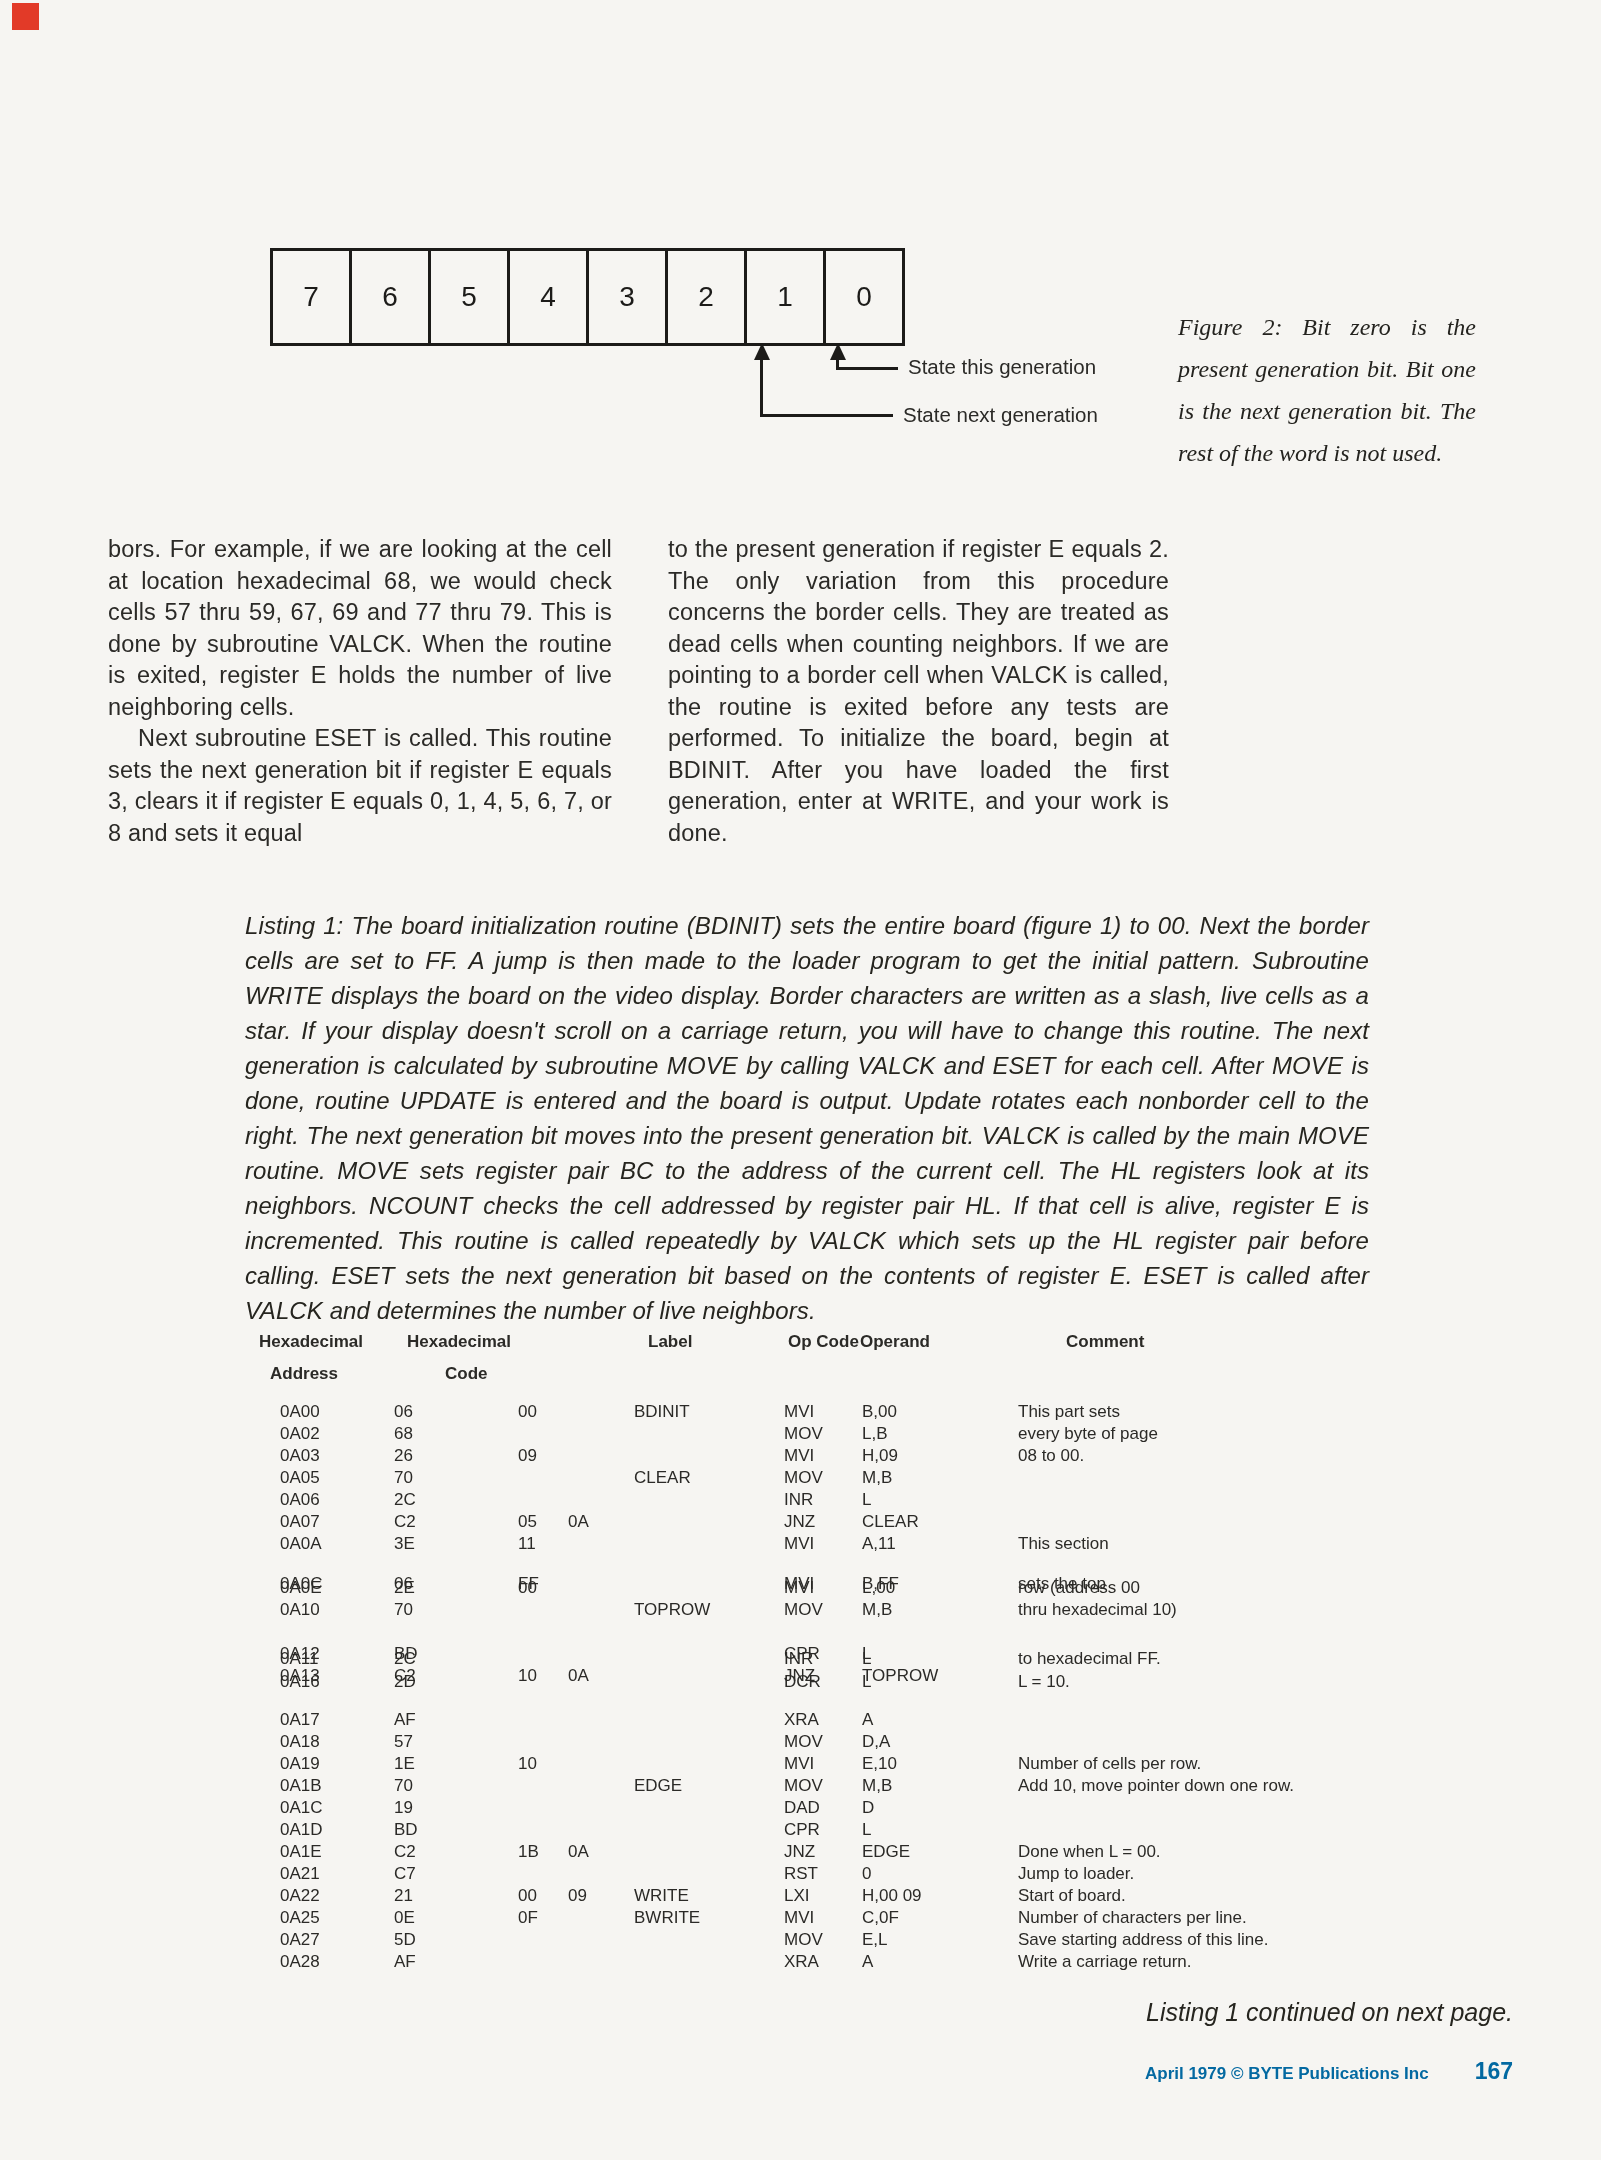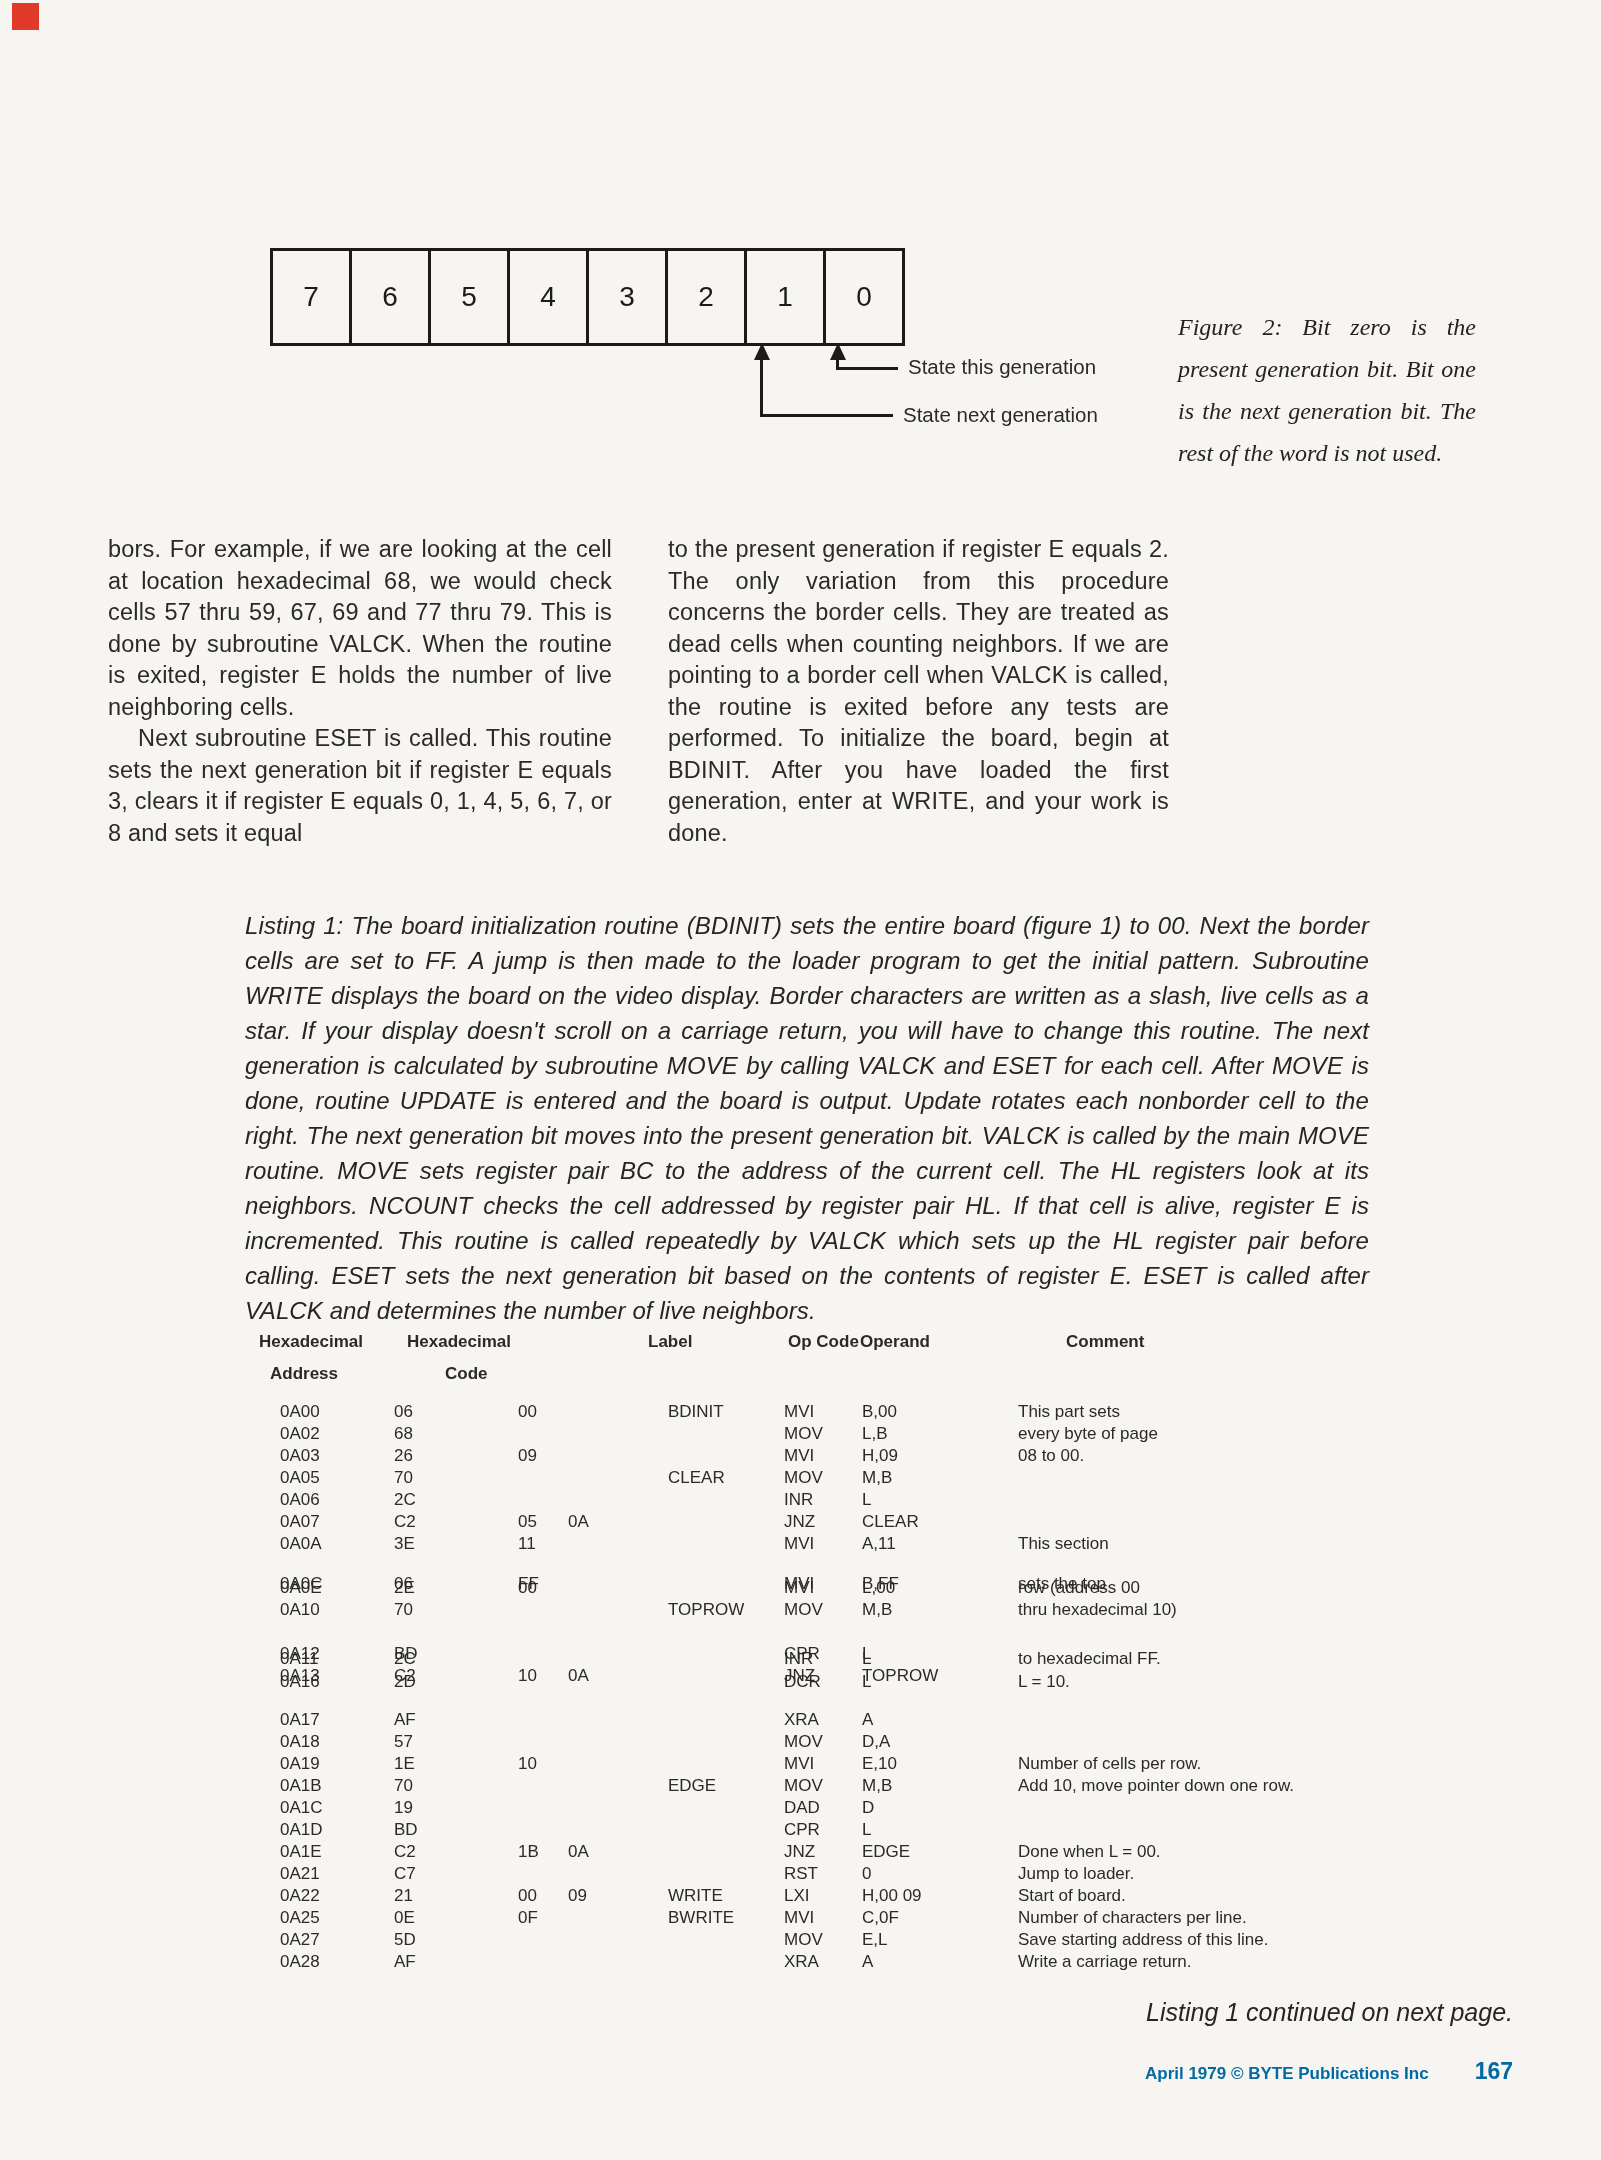--- a/index.html
+++ b/index.html
@@ -40,21 +40,21 @@
 
   
   #listing-table{left:280px;top:1332px;width:1240px;height:660px;font-size:17px;}
   #listing-table .hdr{position:absolute;font-weight:bold;white-space:nowrap;}
   .lrow{position:absolute;left:0;width:1240px;height:22px;white-space:nowrap;}
   .lrow span{position:absolute;top:0;white-space:nowrap;}
   .c-addr{left:0;}
   .c-b1{left:114px;}
   .c-b2{left:238px;}
   .c-b3{left:288px;}
-  .c-label{left:388px;}
+  .c-label{left:354px;}
   .c-op{left:504px;}
   .c-operand{left:582px;}
   .c-comment{left:738px;}
 
   
   #continued-line{left:0;top:1998px;width:1513px;text-align:right;font-style:italic;
       font-size:25px;color:#26251f;}
   #footer-line{left:0;top:2058px;width:1513px;text-align:right;font-size:17px;
       font-weight:bold;color:#0369a1;}
   #footer-line .pagenum{font-size:23px;margin-left:46px;}

